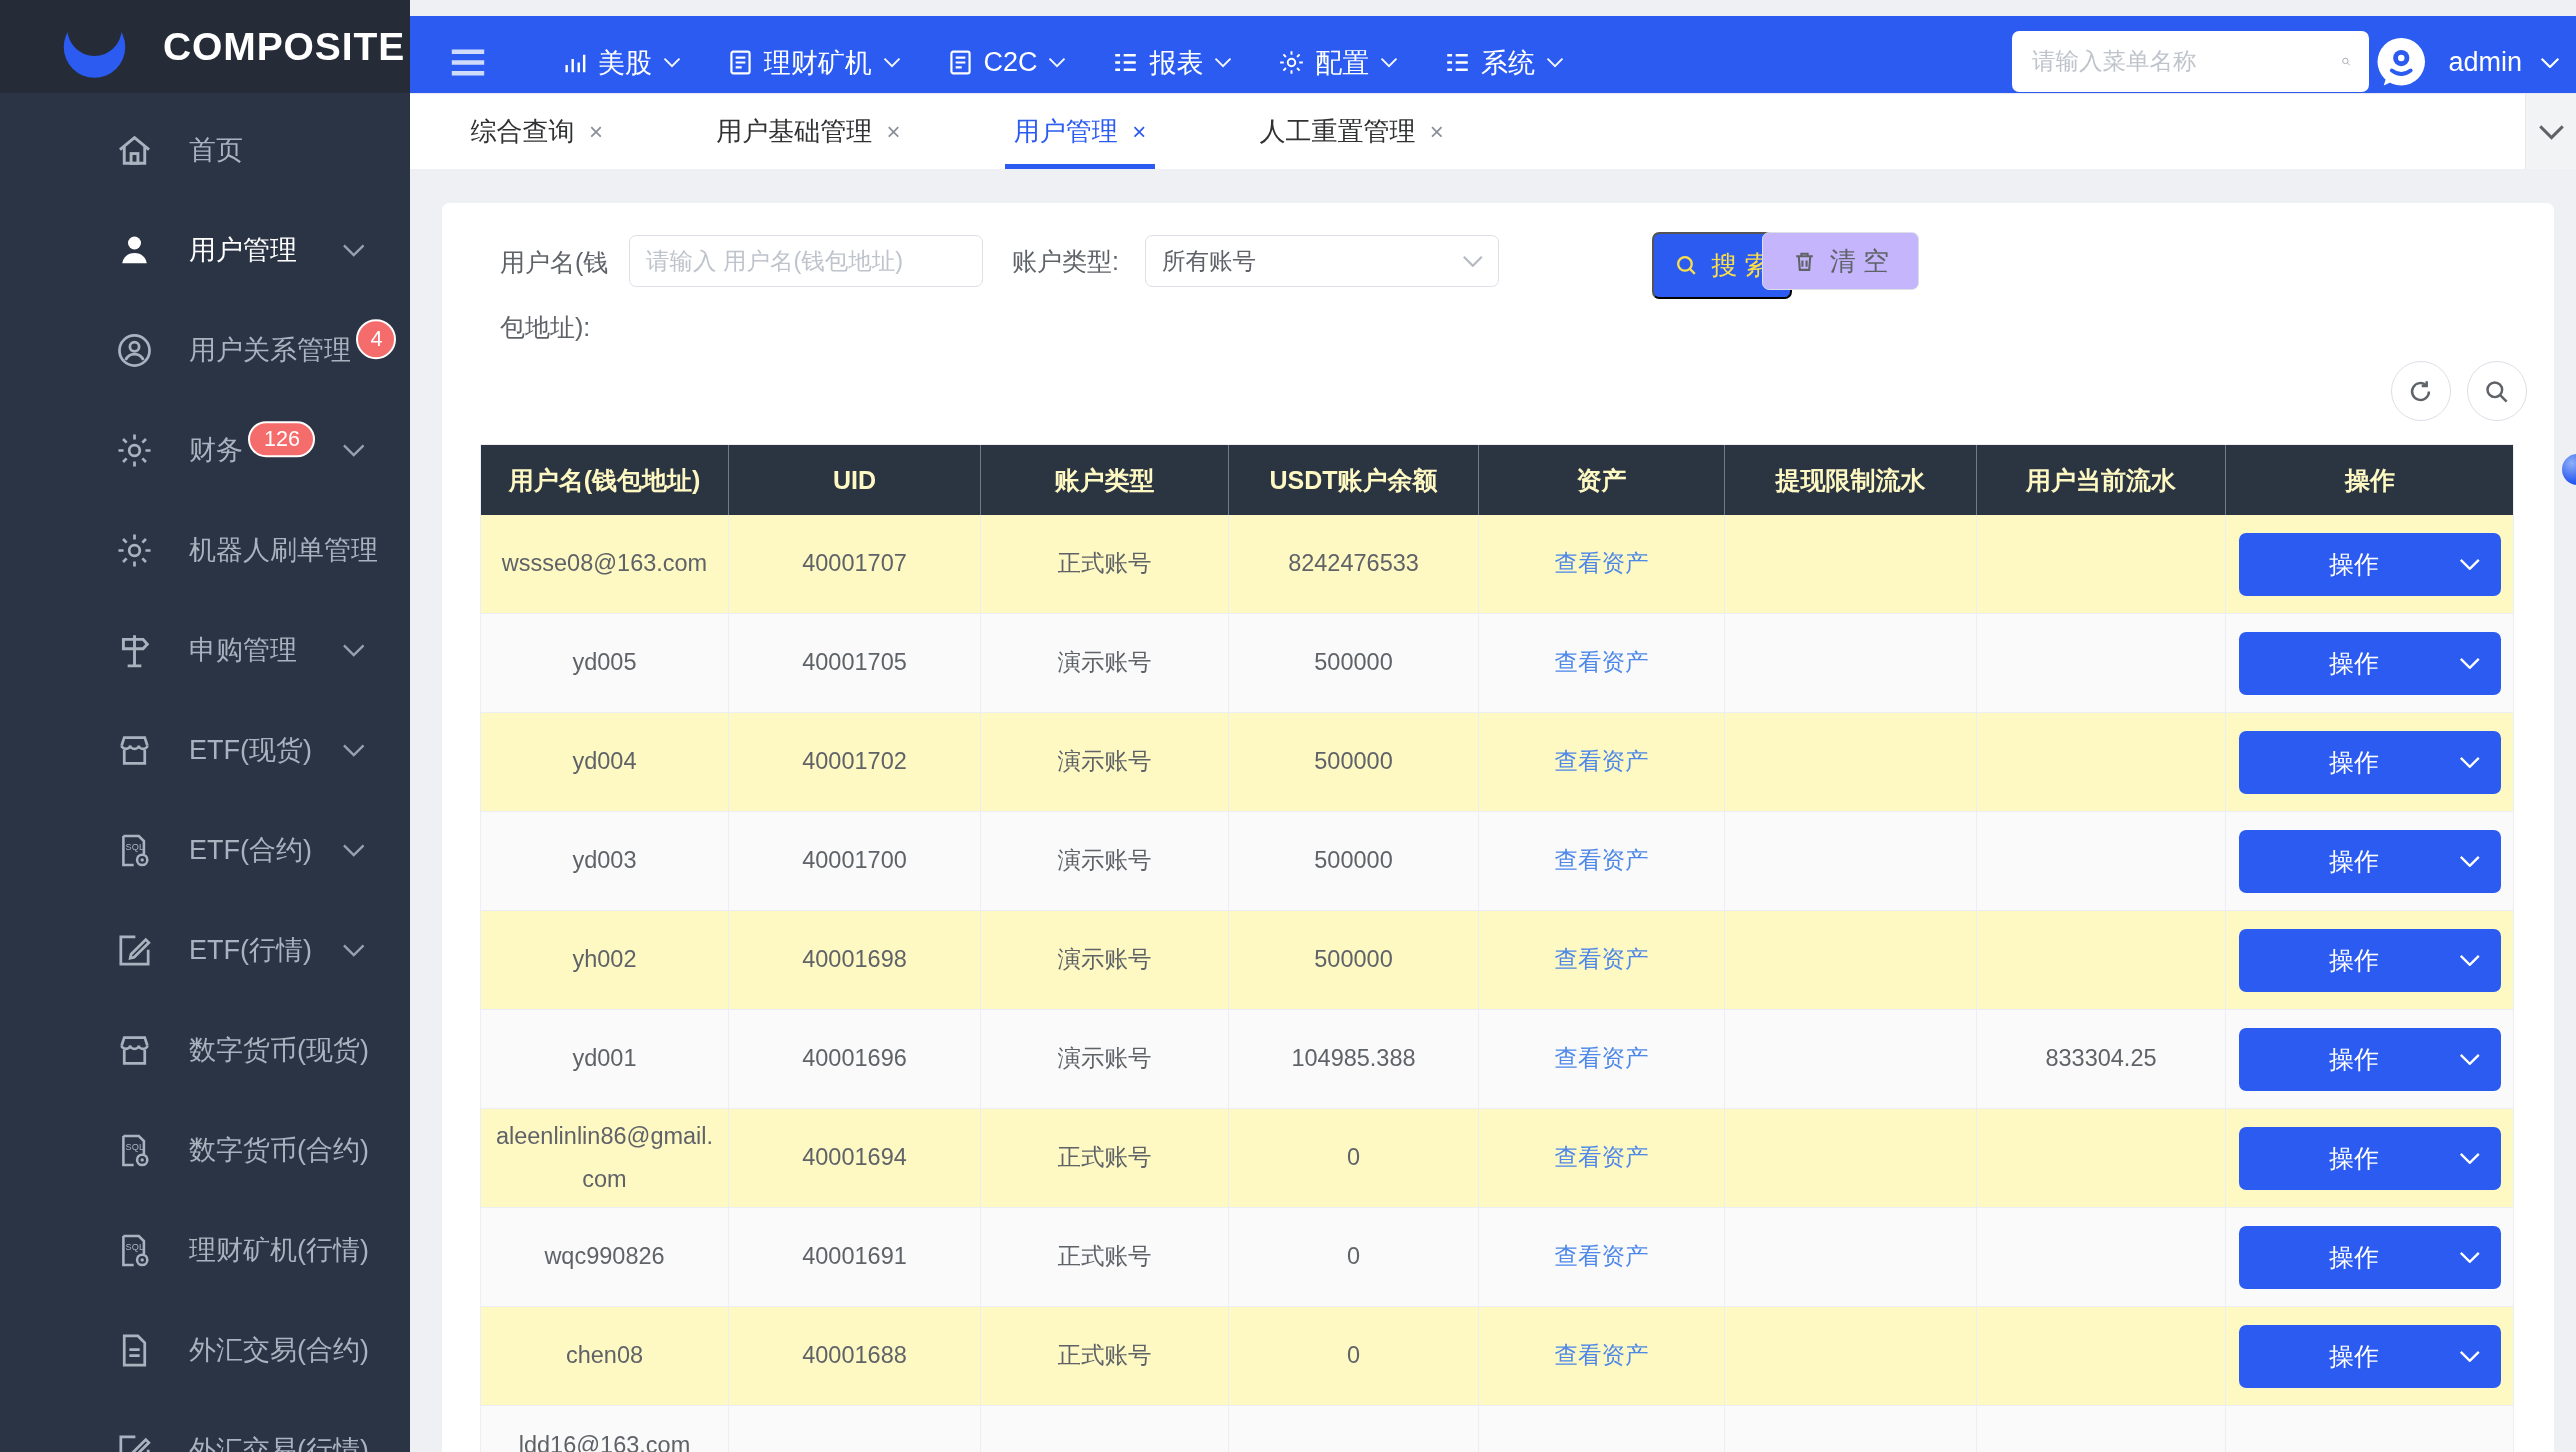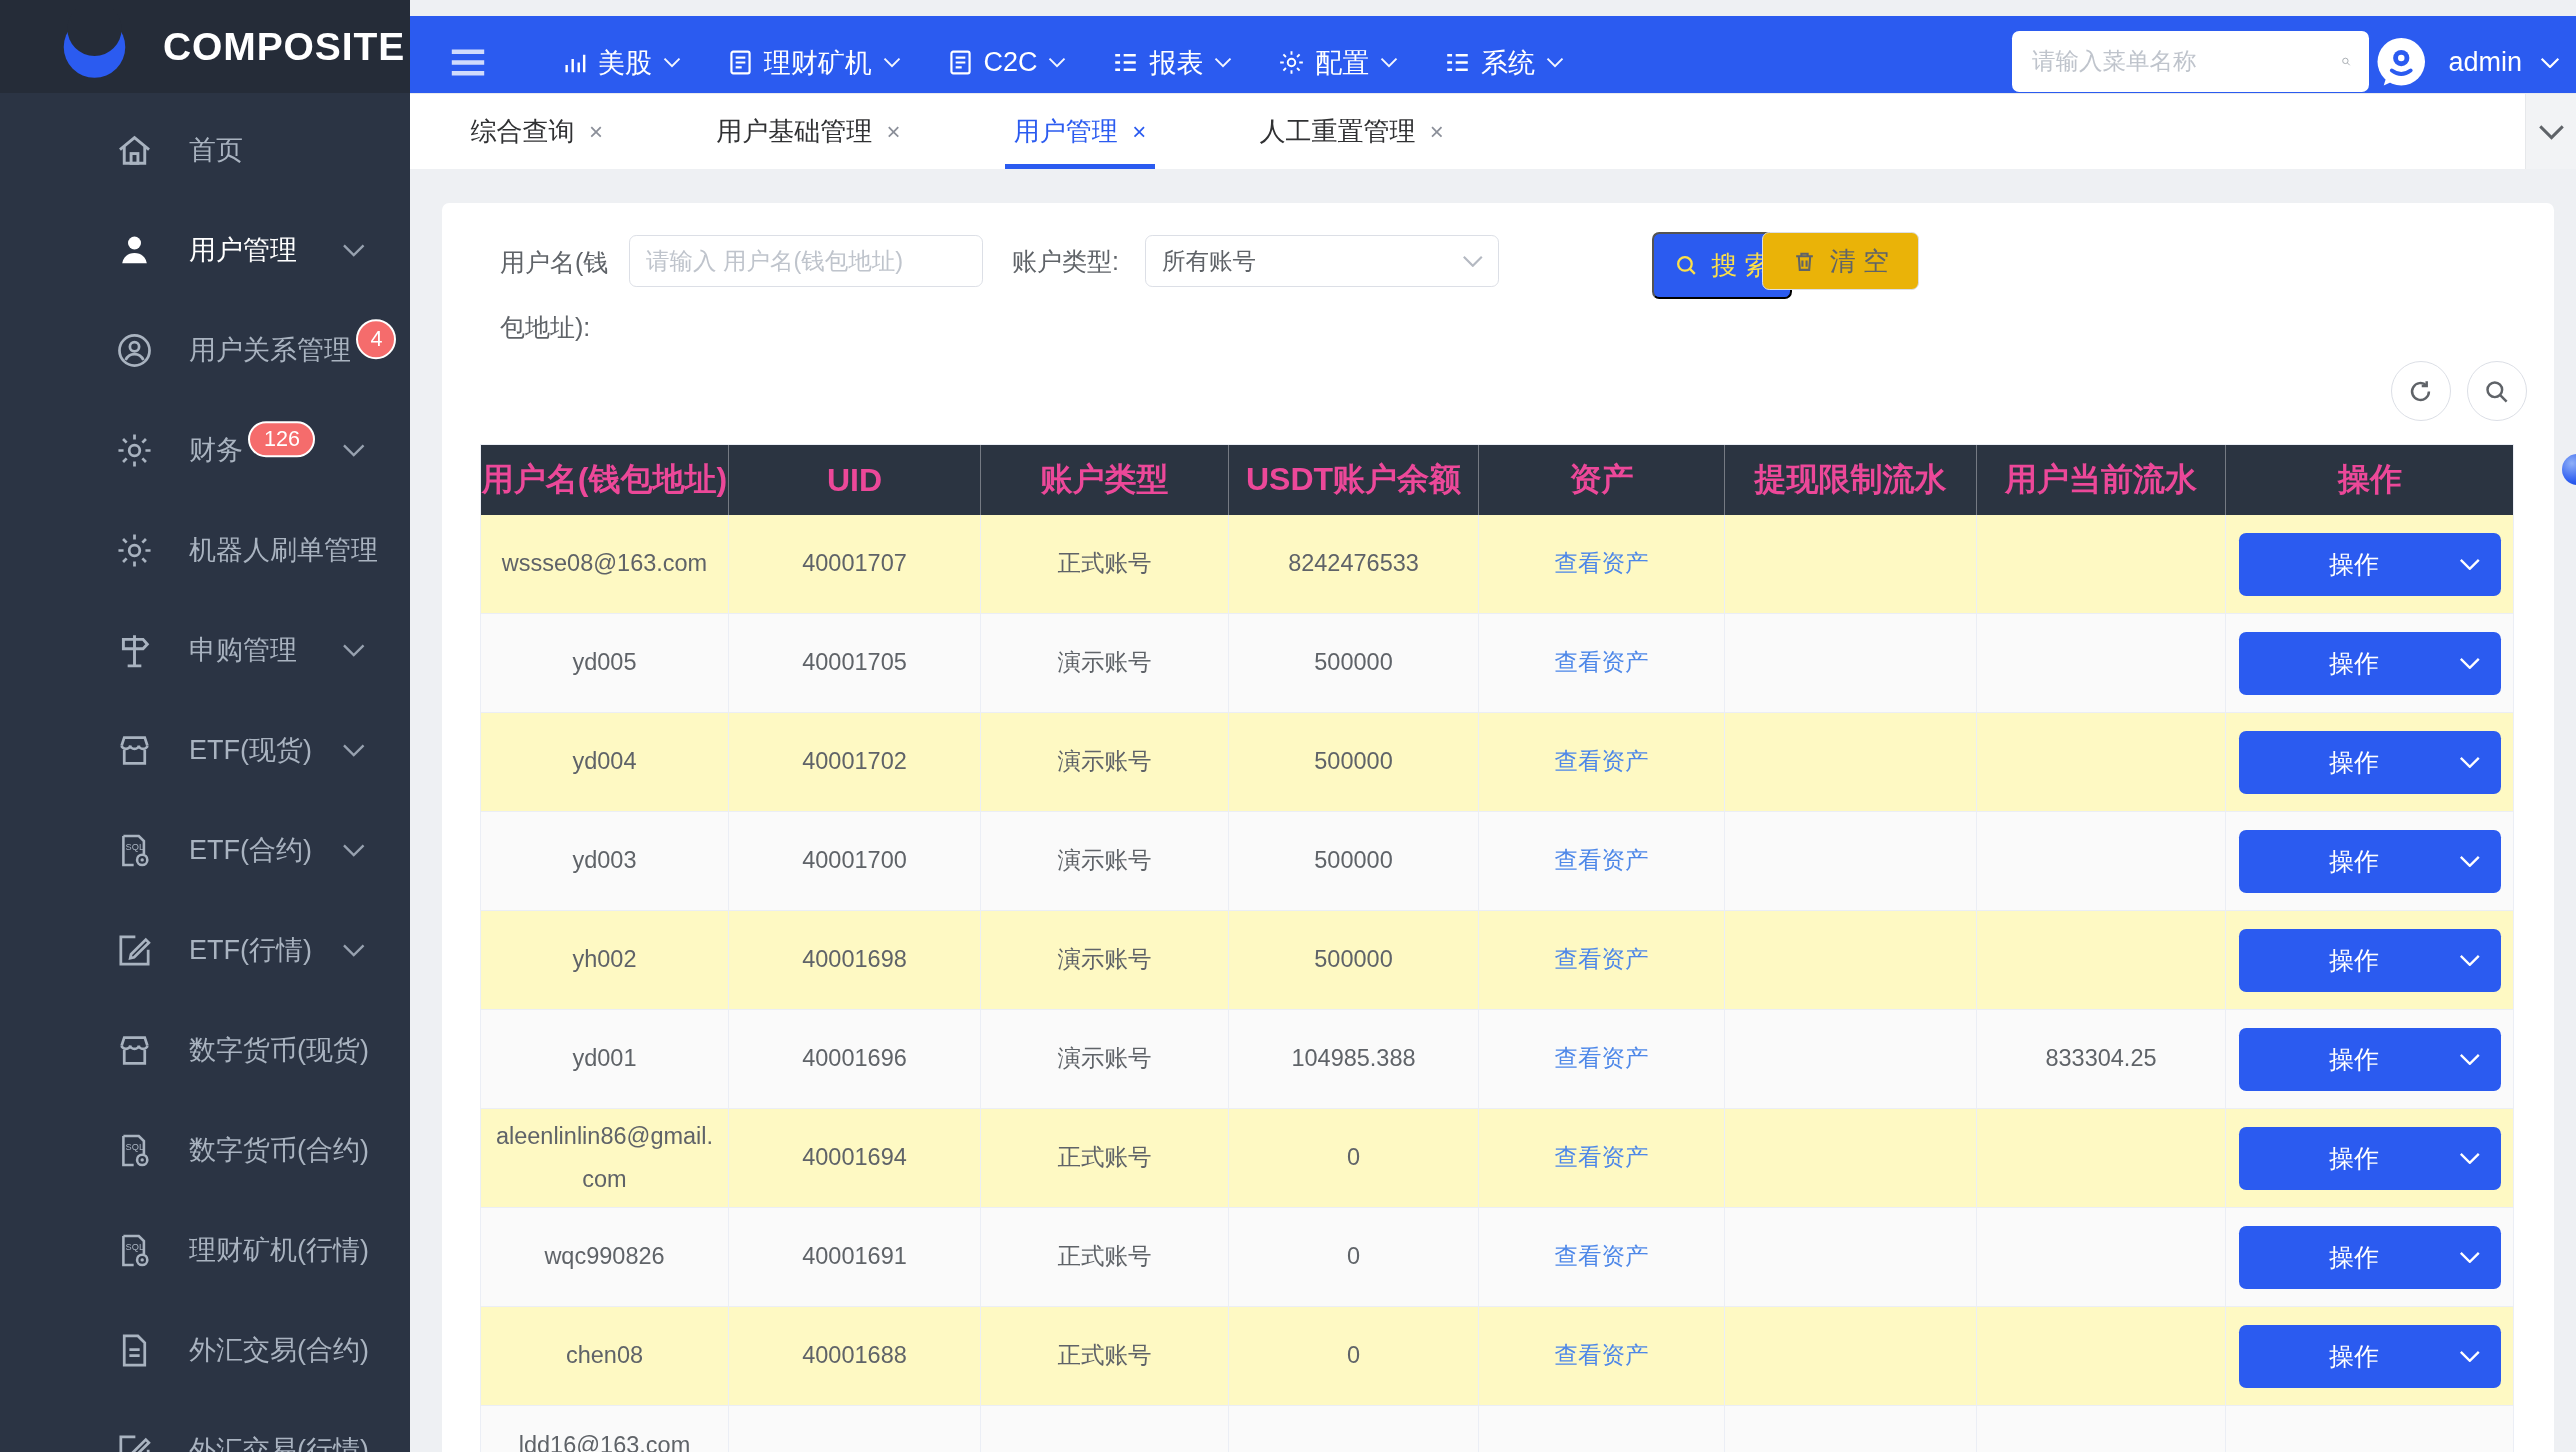--- a/index.html
+++ b/index.html
@@ -72,33 +72,33 @@
   .f-input{position:absolute;left:187px;top:32px;width:354px;height:52px;border:0.9px solid #dcdfe6;border-radius:7.2px;
            box-sizing:border-box;font-size:23.5px;padding:0 16px;color:var(--textMain);outline:none;font-family:inherit;}
   .f-input::placeholder{color:var(--ph);}
   .f-label2{position:absolute;left:570px;top:32px;height:52px;line-height:52px;font-size:25px;color:var(--textSub);}
   .f-select{position:absolute;left:703px;top:32px;width:354px;height:52px;border:0.9px solid #dcdfe6;border-radius:7.2px;
             box-sizing:border-box;display:flex;align-items:center;font-size:23.5px;color:var(--textSub);cursor:pointer;}
   .f-select .sel-text{flex:1;padding-left:16px;}
   .f-select .sel-chevron{width:21.6px;height:12.6px;margin-right:14.4px;color:#b4b9c2;}
   .btn{display:flex;align-items:center;justify-content:center;gap:12.6px;border-radius:7.2px;font-size:26px;cursor:pointer;box-sizing:border-box;}
   .btn-search{position:absolute;left:1210px;top:29px;width:140px;height:67px;background:var(--accent);color:#fde047;}
-  .btn-clear{position:absolute;left:1320px;top:29px;width:157px;height:58px;background:#eab308;color:var(--textSub);border:0.9px solid #dcdfe6;}
+  .btn-clear{position:absolute;left:1320px;top:29px;width:157px;height:58px;background:#c4b5fd;color:var(--textSub);border:0.9px solid #dcdfe6;}
   .btn .b-icon{width:25px;height:25px;}
   .circle-btn{position:absolute;top:158px;width:60px;height:60px;border-radius:50%;border:1.8px solid #dcdfe6;
               box-sizing:border-box;display:flex;align-items:center;justify-content:center;cursor:pointer;color:#5f6368;background:#fff;}
   .circle-btn svg{width:27px;height:27px;}
   .cb-refresh{right:103px;}
   .cb-search{right:27px;}
 
   
   .table{position:absolute;left:38px;top:241px;width:2034px;border:0.9px solid var(--tableBorder);box-sizing:border-box;}
   .trow{display:grid;grid-template-columns:247px 252px 248px 250px 246px 252px 249px 289px;}
   .thead{background:var(--thead);}
-  .thead .cell{height:70px;display:flex;align-items:center;justify-content:center;color:#ec4899;font-size:32px;font-weight:700;}
+  .thead .cell{height:70px;display:flex;align-items:center;justify-content:center;color:#fef9c3;font-size:25px;font-weight:700;}
   .thead .cell + .cell{border-left:0.9px solid rgba(255,255,255,.35);}
   .tbody .trow{background:#fef9c3;}
   .tbody .trow:nth-child(even){background:#fafafa;}
   .tbody .cell{min-height:99px;display:flex;align-items:center;justify-content:center;text-align:center;
                font-size:23.5px;color:var(--textSub);border-bottom:0.9px solid var(--tableBorder);
                padding:5.4px 12.6px;box-sizing:border-box;line-height:1.85;word-break:break-all;}
   .tbody .cell + .cell{border-left:0.9px solid var(--tableBorder);}
   .link{color:var(--link);cursor:pointer;}
   .c-success{color:var(--success);}
   .c-warning{color:var(--warning);}

